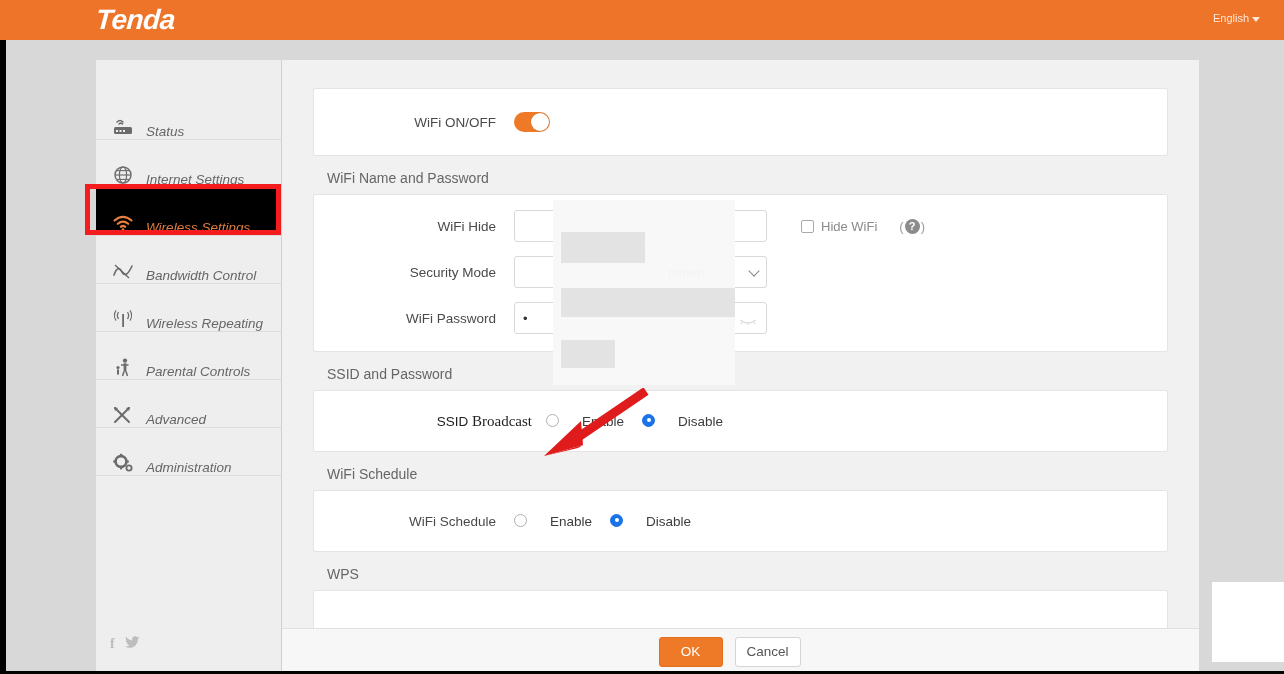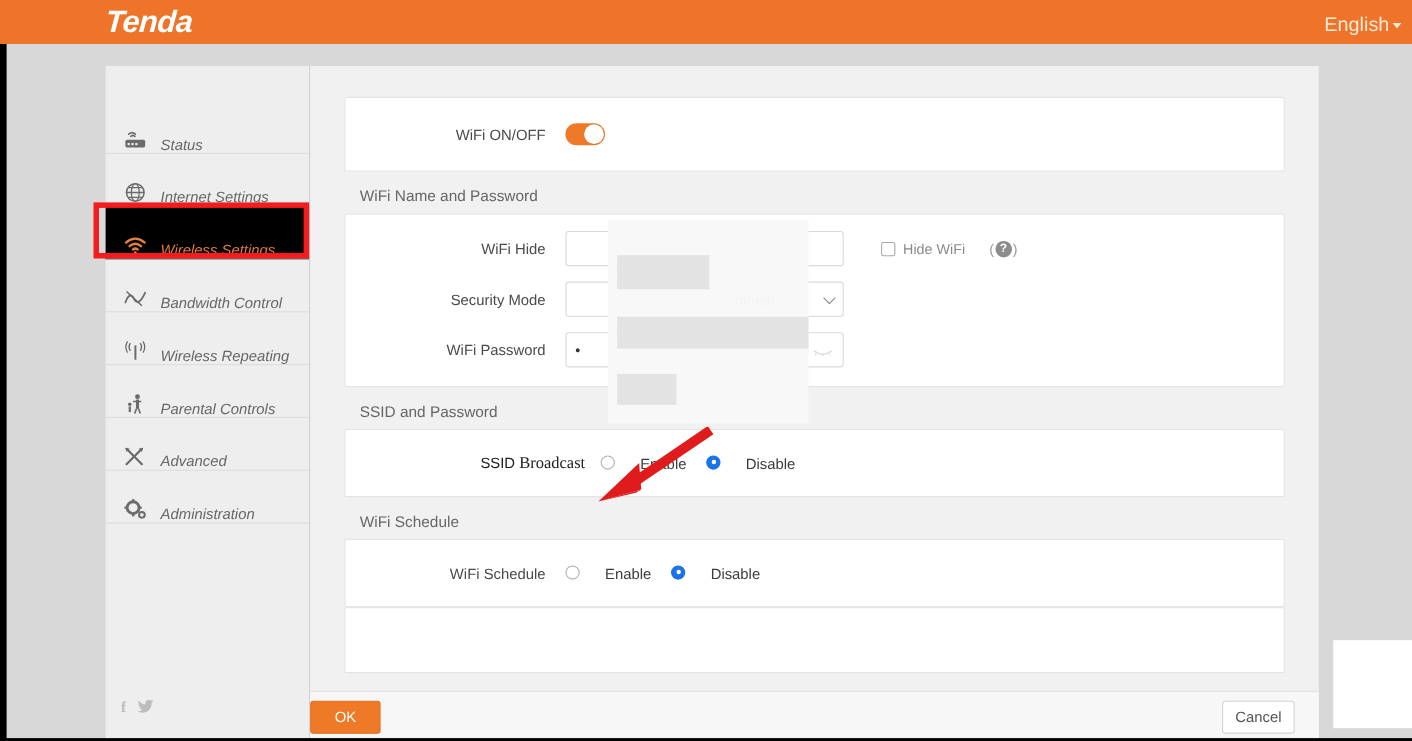--- a/index.html
+++ b/index.html
@@ -24,22 +24,22 @@
   }
   #logo {
     position: absolute; left: 96px; top: 4px;
     font-family: "Liberation Sans", sans-serif;
     font-size: 28px; font-weight: bold; font-style: italic;
     color: #ffffff;
     letter-spacing: -0.5px;
     transform: skewX(-4deg);
   }
   #lang {
-    position: absolute; right: 10px; top: 12px;
-    font-size: 18px; color: #fde9d8;
+    position: absolute; right: 24px; top: 12px;
+    font-size: 11px; color: #fde9d8;
     cursor: pointer;
     user-select: none;
   }
   #lang .caret {
     display: inline-block;
     margin-left: 3px;
     border-left: 4px solid transparent;
     border-right: 4px solid transparent;
     border-top: 5px solid #fde9d8;
     vertical-align: middle;
@@ -291,21 +291,21 @@
     z-index: 40;
     pointer-events: none;
   }
 
   
   #footer {
     position: absolute; left: 282px; bottom: 0;
     width: 917px; height: 46px;
     background: #f7f7f7;
     border-top: 1px solid #e0e0e0;
-    display: flex; align-items: center; justify-content: space-between;
+    display: flex; align-items: center; justify-content: center;
     padding-right: 22px;
     gap: 12px;
   }
   #btn-ok {
     width: 64px; height: 30px;
     background: #ee7a28;
     border: 1px solid #e06f1f;
     border-radius: 3px;
     color: #fff;
     font-family: "Liberation Sans", sans-serif;
@@ -550,20 +550,21 @@
             <span class="radio"></span>
             <span class="radio-label">Enable</span>
           </div>
           <div class="radio-opt">
             <span class="radio on"></span>
             <span class="radio-label">Disable</span>
           </div>
         </div>
       </div>
 
+      <div class="section-title">WPS</div>
       <div class="card" style="height:60px;"></div>
 
     </div>
   </div>
 
   <div id="redact">
     <div class="blk b1"></div>
     <div class="blk b2"></div>
     <div class="blk b3"></div>
   </div>

